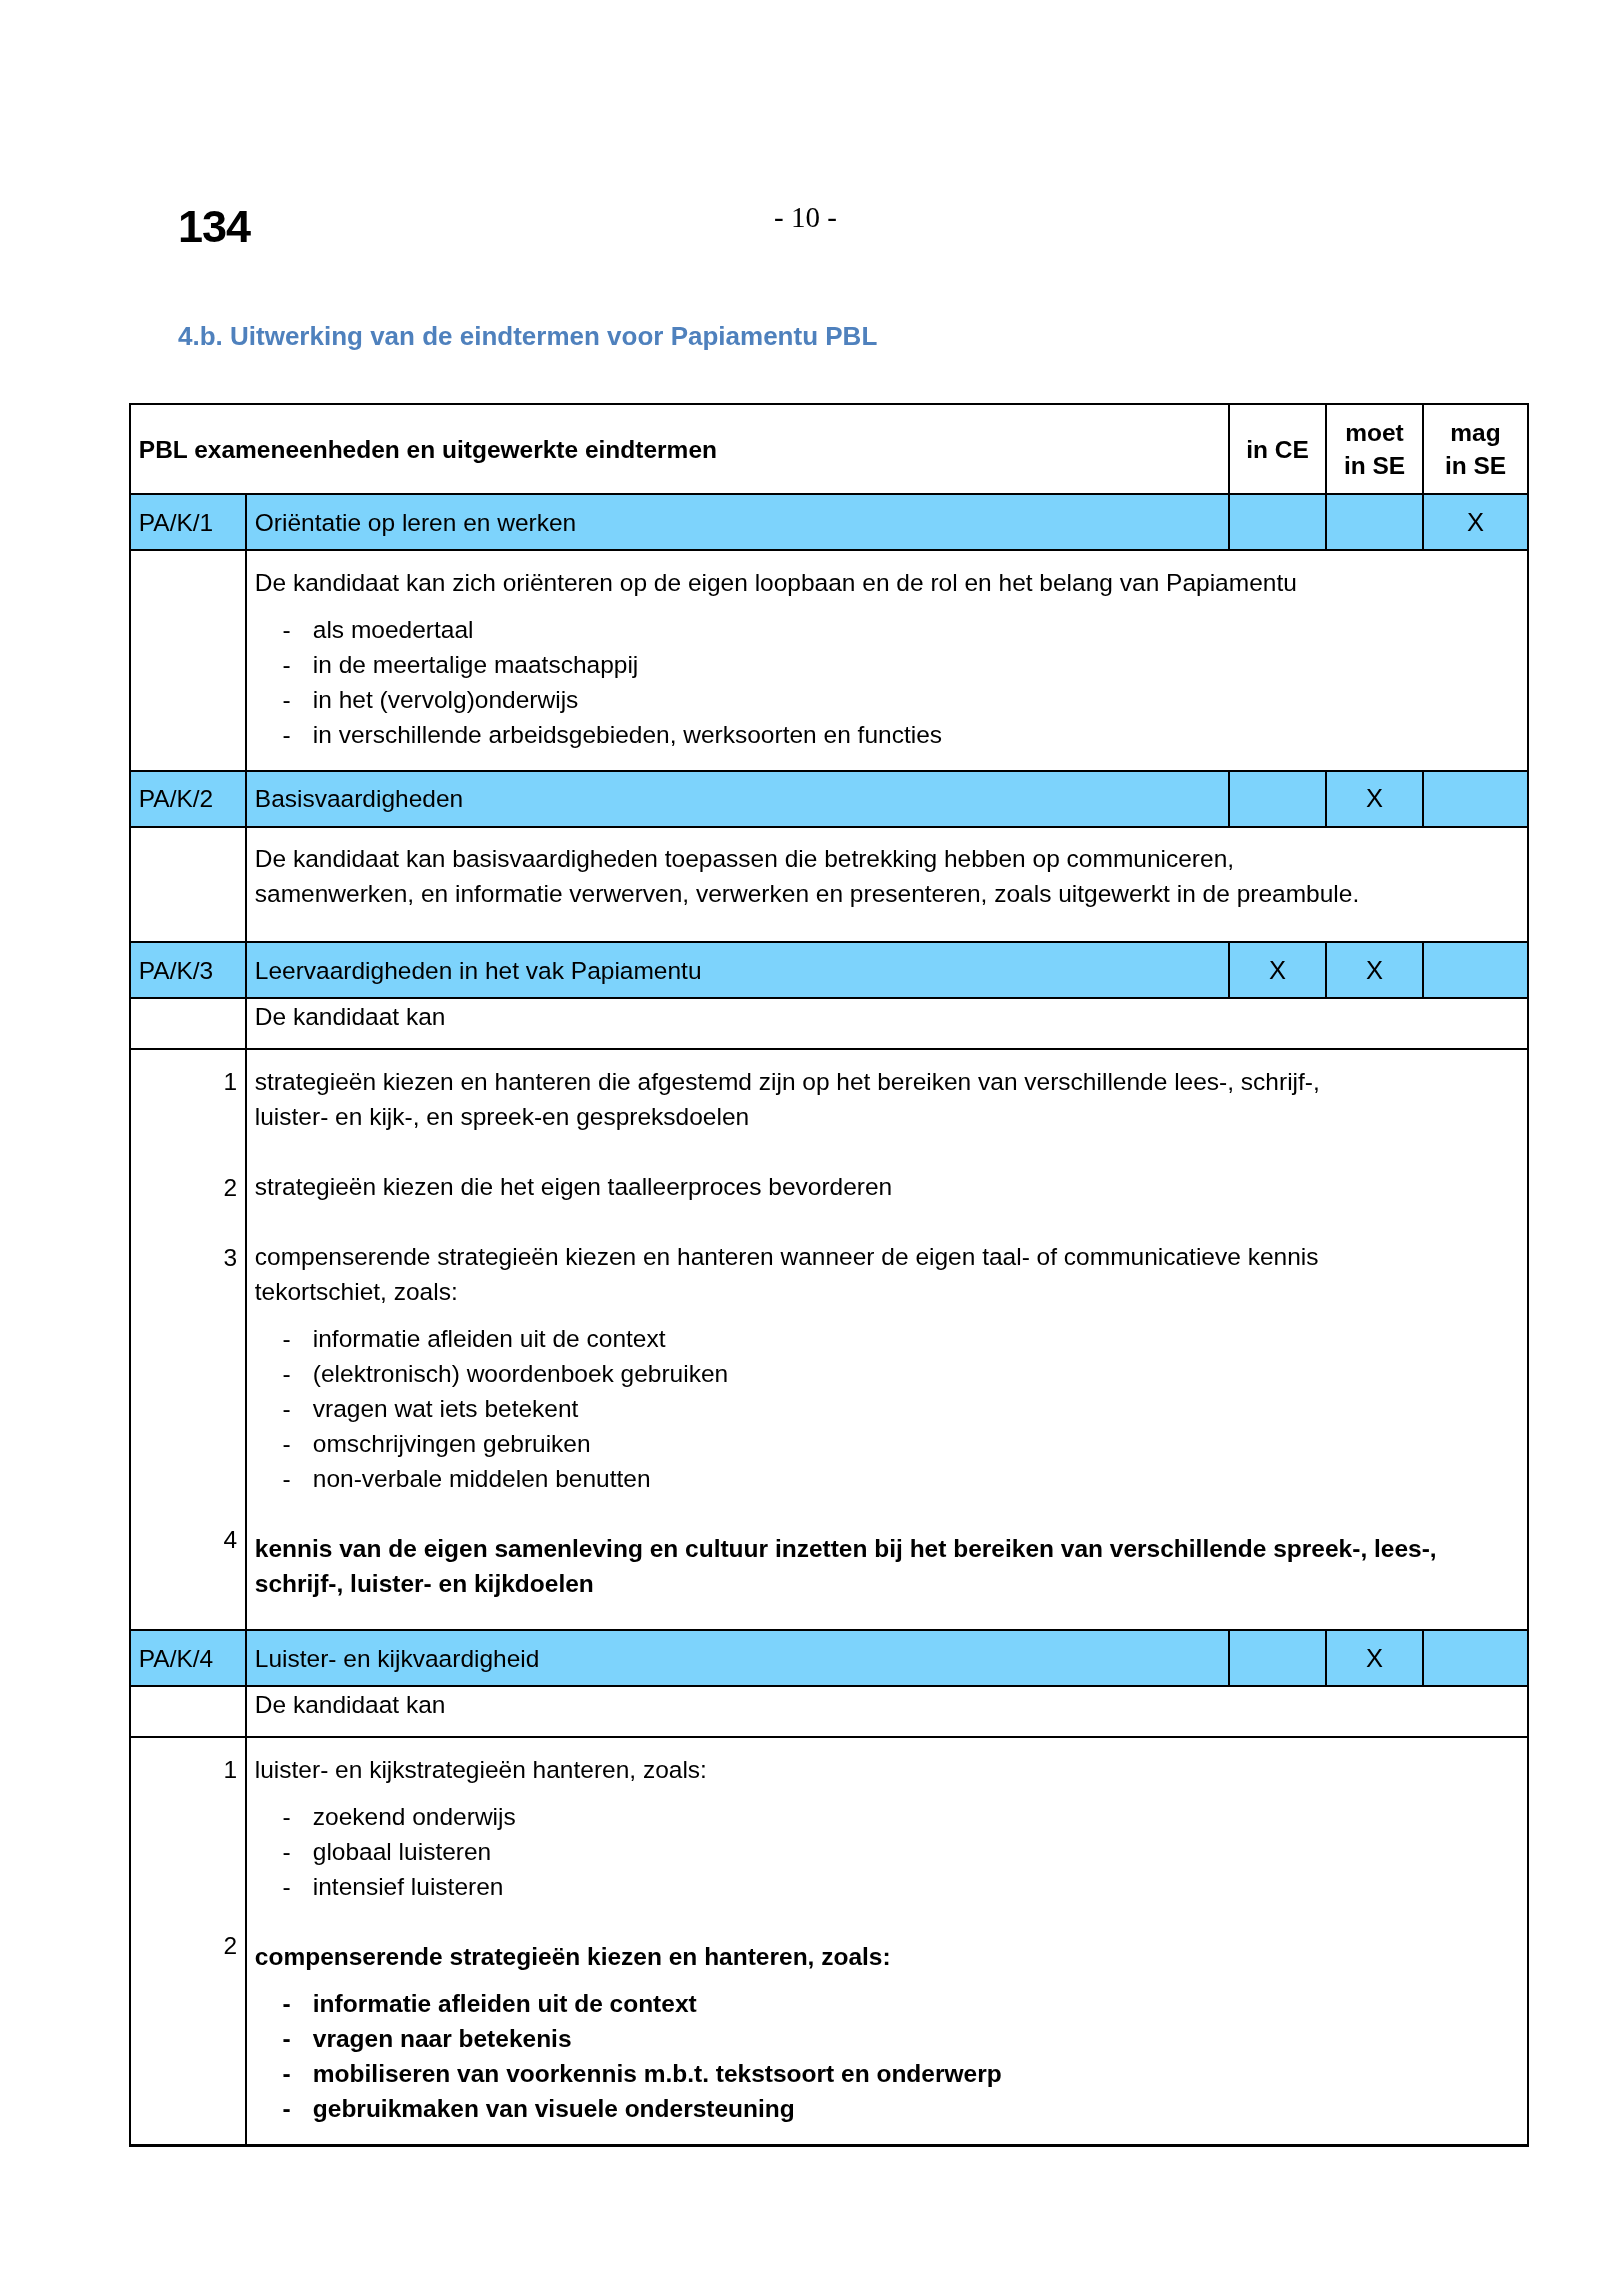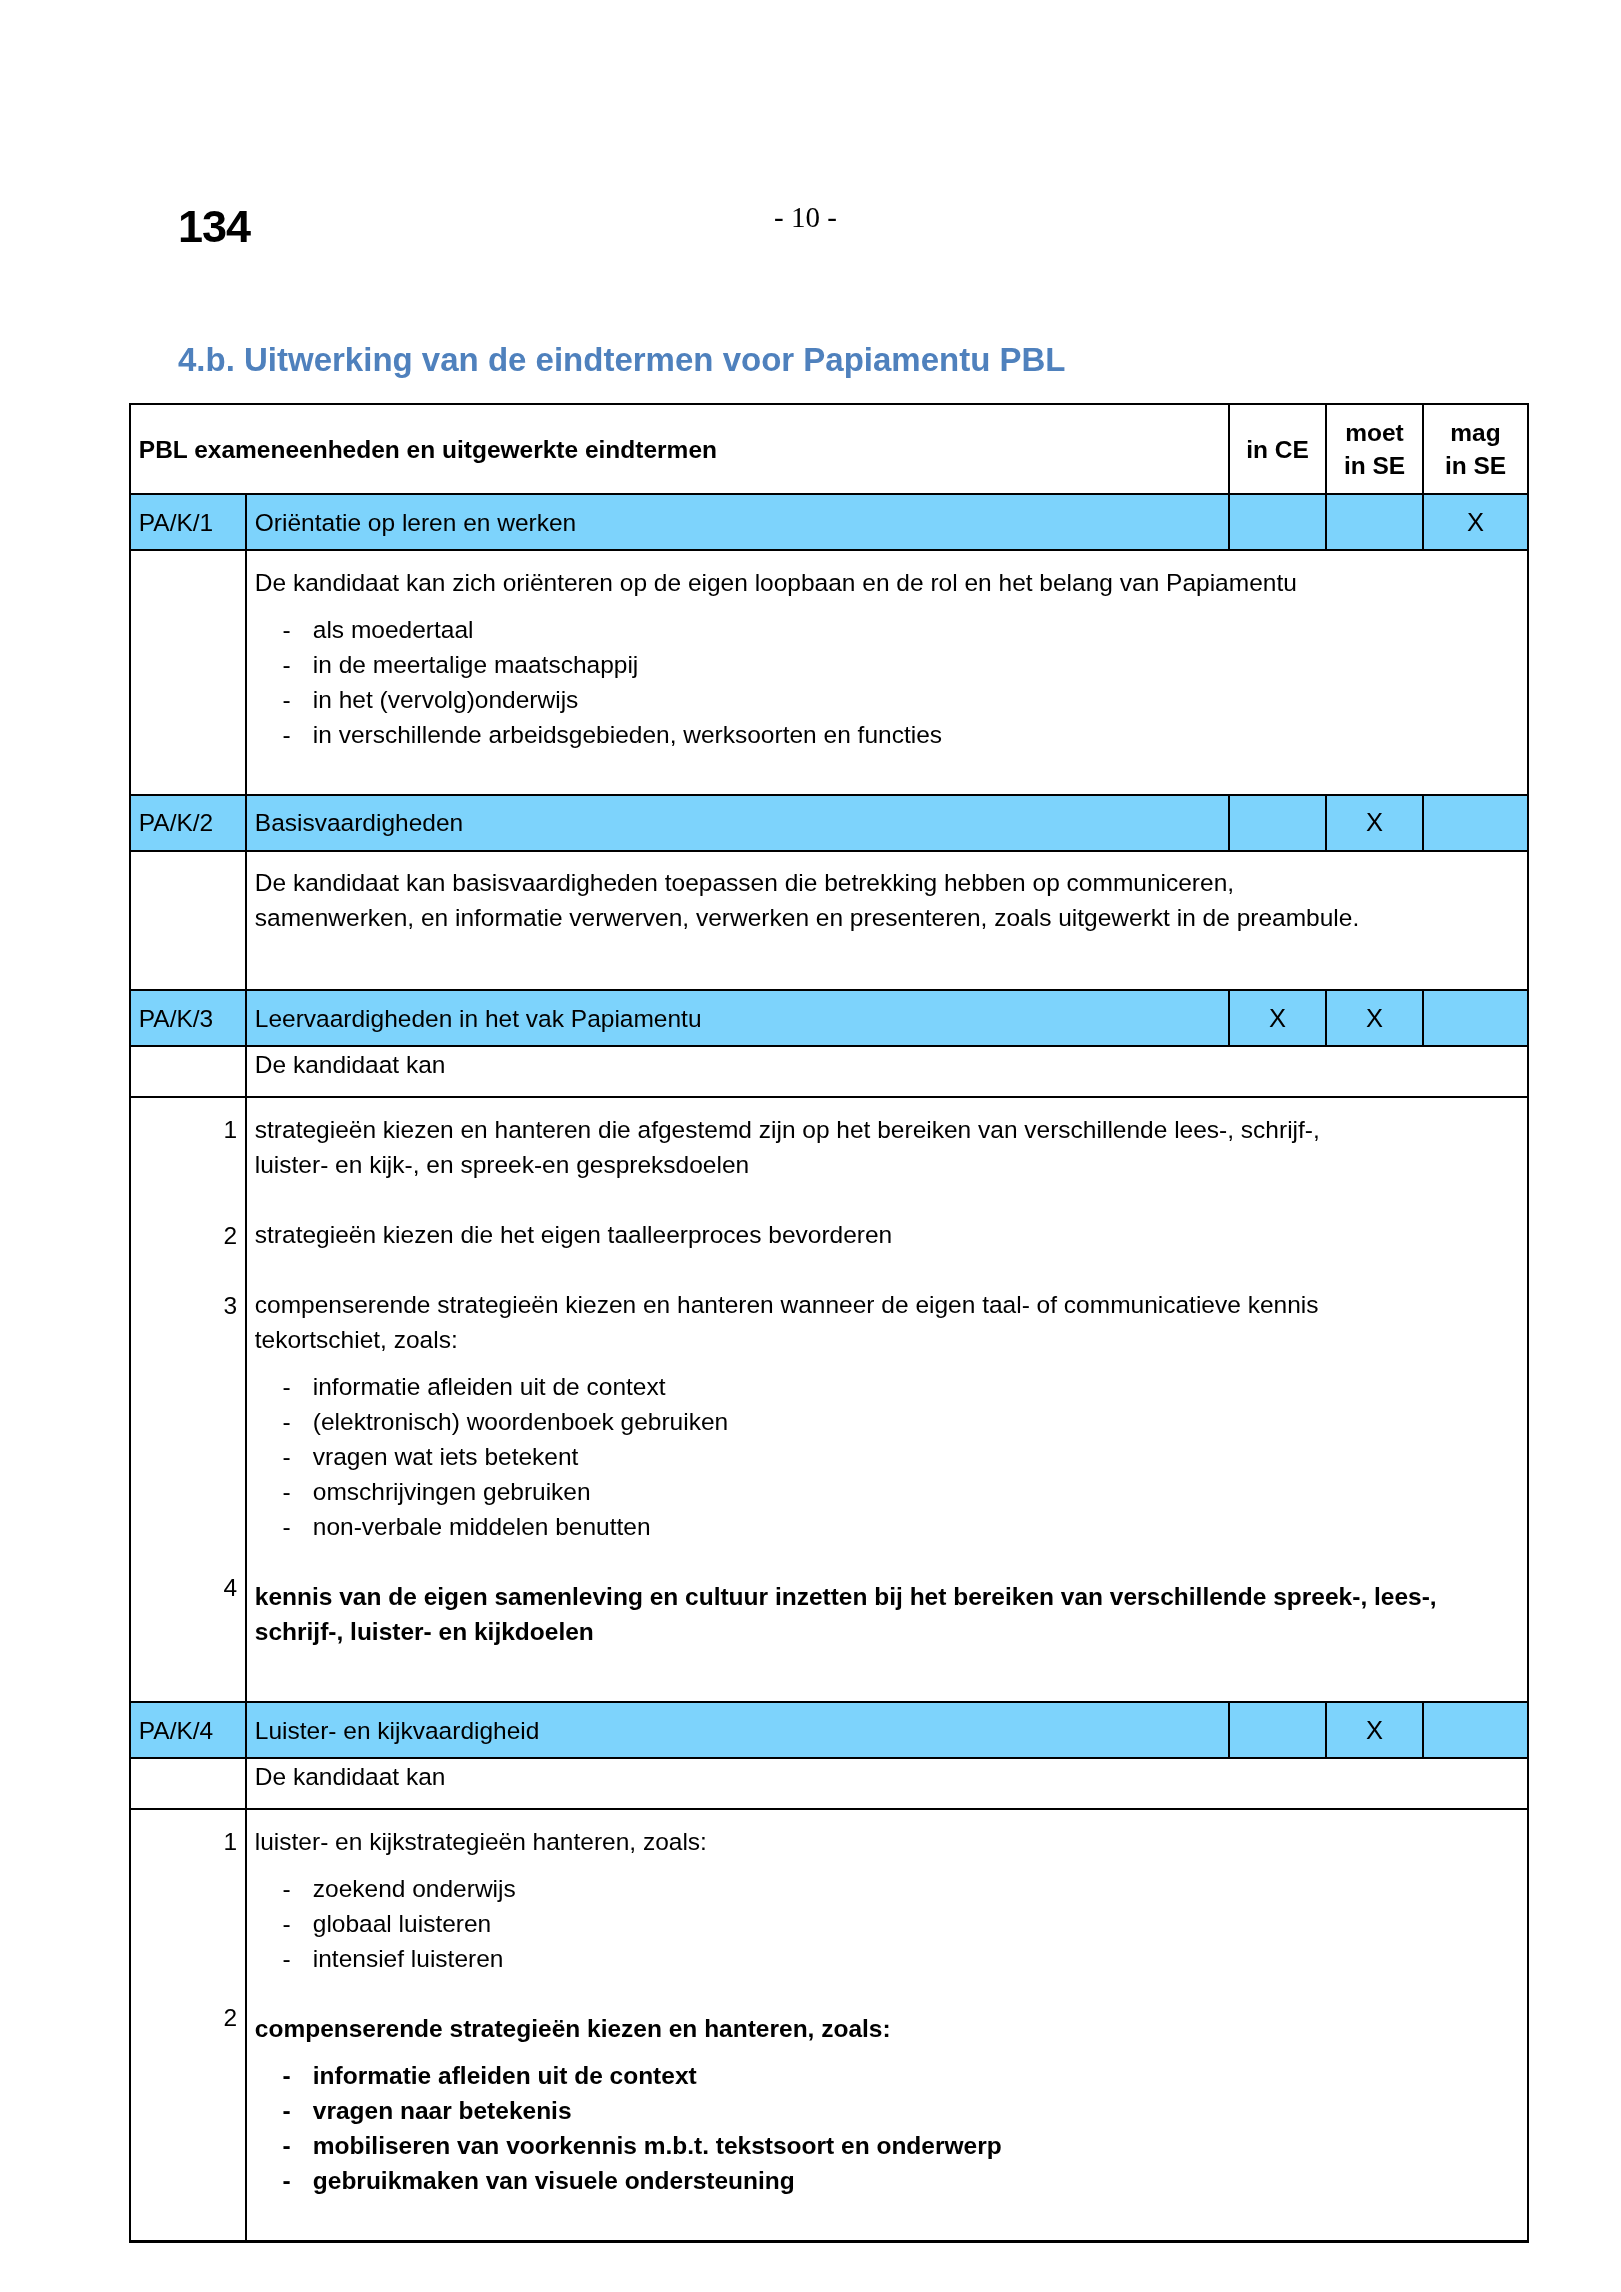--- a/index.html
+++ b/index.html
@@ -2,37 +2,37 @@
 <html><head>
 <meta charset="utf-8">
 <style>
   html, body { margin: 0; padding: 0; background: #ffffff; }
   body { width: 1621px; height: 2293px; position: relative; overflow: hidden;
          font-family: "Liberation Sans", sans-serif; color: #000; }
   .page-number { position: absolute; left: 178px; top: 199px; font-family: Liberation Sans, sans-serif;
                  font-weight: bold; font-size: 45px; line-height: 55px; letter-spacing: -1px; }
   .folio { position: absolute; left: 774px; top: 200px; width: 88px; 
            font-family: "Liberation Serif", serif; font-size: 29px; line-height: 35px; }
-  .section-heading { position: absolute; left: 178px; top: 338px; font-size: 33px; font-weight: bold;
+  .section-heading { position: absolute; left: 178px; top: 315px; font-size: 26px; font-weight: bold;
                      color: #4f81bd; line-height: 43px; white-space: nowrap; }
   table.et { position: absolute; left: 129px; top: 403px; width: 1398px; border-collapse: collapse;
              table-layout: fixed; font-size: 24.5px; line-height: 35px; }
   table.et td, table.et th { border: 2px solid #000; padding: 0 7.8px; vertical-align: top; }
   table.et col.c-code { width: 116px; }
   table.et col.c-text { width: 983px; }
   table.et col.c-ce { width: 97px; }
   table.et col.c-moet { width: 97px; }
   table.et col.c-mag { width: 105px; }
   table.et thead th { border-top-width: 2.9px; font-weight: bold; height: 88px; vertical-align: middle;
                       text-align: center; line-height: 33px; }
   table.et thead th.h-main { text-align: left; margin-left: 12px; }
   tr.unit td { background: #7dd3fc; height: 54px; vertical-align: middle; }
   tr.unit td.mark { text-align: center; font-size: 25.5px; }
   tr.unit td { border-top-width: 2.9px; border-bottom-width: 2.9px; }
-  tr.text-row td { padding-top: 13.7px; padding-bottom: 30px; }
+  tr.text-row td { padding-top: 13.7px; padding-bottom: 6px; }
   .item { margin-bottom: 35px; }
   .item:last-child { margin-bottom: 0; font-weight: bold; }
   .bullets { list-style: none; margin: 12px; padding: 0; }
   .bullets li { position: relative; padding-left: 46px; }
   .bullets li::before { content: "-"; position: absolute; left: 15.7px; }
   .lead-row td { height: 49px; vertical-align: middle; padding-top: 0; padding-bottom: 0; }
   table.et tbody tr:last-child td { border-bottom-width: 3.9px; }
   .num-cell .n { height: 35px; text-align: right; }
 </style>
 </head>

